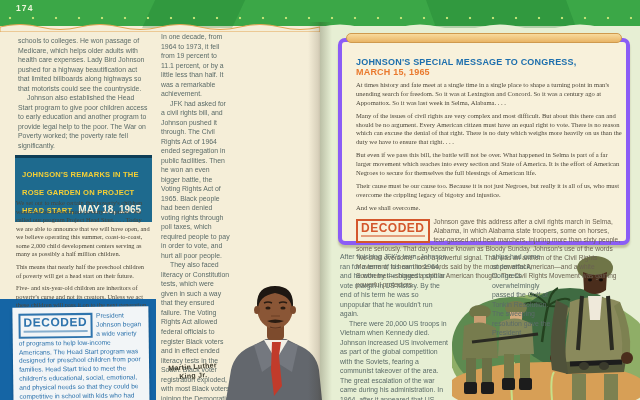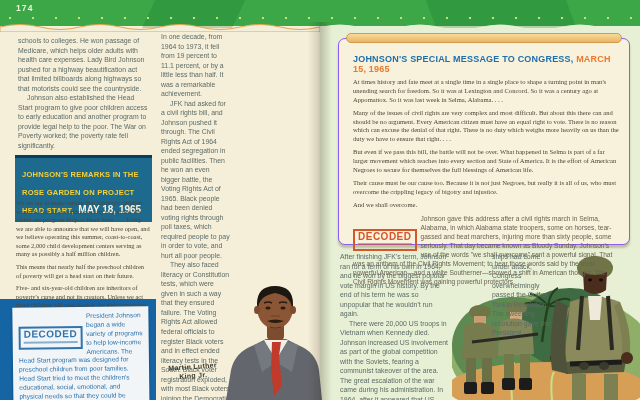--- a/index.html
+++ b/index.html
@@ -35,30 +35,30 @@
          background:#1e6a8e;border-top:3px solid #0e3e57;padding:5px 7px 5px 7px;}
   .qhead .t{color:#f5cf35;font-weight:800;font-size:7.6px;line-height:1.25;letter-spacing:.2px;}
   .qhead .d{color:#fdf3da;font-weight:700;font-size:10px;}
   .qbody-left{position:absolute;left:16px;top:199px;width:134px;z-index:2;font-size:6.4px;line-height:1.34;}
   .qbody-left p{margin:0 0 4px 0;}
   .blue-panel{position:absolute;left:0;top:299px;width:156px;height:101px;background:#1565a5;z-index:1;}
   .decoded-card{position:absolute;left:13px;top:307px;width:136px;box-sizing:border-box;z-index:2;
                 background:#f2f5f7;padding:5px 6px;transform:rotate(-.7deg);
                 box-shadow:0 2px 3px rgba(0,20,40,.35);font-size:6.6px;line-height:1.35;color:#2f74ad;}
   .stamp{float:left;border:2px solid currentColor;padding:1px 3px 4px;font-weight:800;
-         font-size:10px;letter-spacing:.5px;margin:14px 4px 0 0;line-height:1;}
+         font-size:12px;letter-spacing:.5px;margin:1px 4px 0 0;line-height:1;}
   .stamp::after{content:"";display:block;height:2px;margin-top:1.5px;background:currentColor;opacity:.55;}
   .stamp-blue{color:#2f74ad;}
   .stamp-orange{color:#d4572c;}
   .mlk{position:absolute;left:224px;top:278px;width:98px;height:122px;z-index:2;}
   .caption{position:absolute;left:162px;top:363px;width:62px;z-index:3;transform:rotate(-4deg);
            font-weight:700;font-size:7px;line-height:1.25;color:#3c3a2c;letter-spacing:.3px;text-align:center;}
   
   .rbox{position:absolute;left:338px;top:38px;width:292px;height:207px;box-sizing:border-box;z-index:2;
-        background:#f8f1db;border:1px solid #8b5cf6;border-radius:7px;
+        background:#f8f1db;border:4px solid #8b5cf6;border-radius:7px;
         box-shadow:0 3px 2px rgba(120,110,60,.35);padding:13px 14px 8px;}
   .rbar{position:absolute;left:346px;top:33px;width:276px;height:10px;z-index:3;border-radius:6px;
         background:linear-gradient(#f8da9c,#e9b566);border:1px solid #cf9a4e;box-sizing:border-box;}
   .rtitle{font-weight:800;font-size:9px;letter-spacing:.2px;margin:2px 0 4px;}
   .rtitle .blue{color:#1d6fad;}
   .rtitle .orange{color:#e97a2e;}
   .qbody-right{font-size:6.6px;line-height:1.33;width:266px;}
   .qbody-right p{margin:0 0 4.5px 0;}
   .rdecoded{margin-top:5px;font-size:6.6px;line-height:1.36;color:#6b6252;width:266px;}
   .rcol1{position:absolute;left:340px;top:252px;width:149px;z-index:2;}

